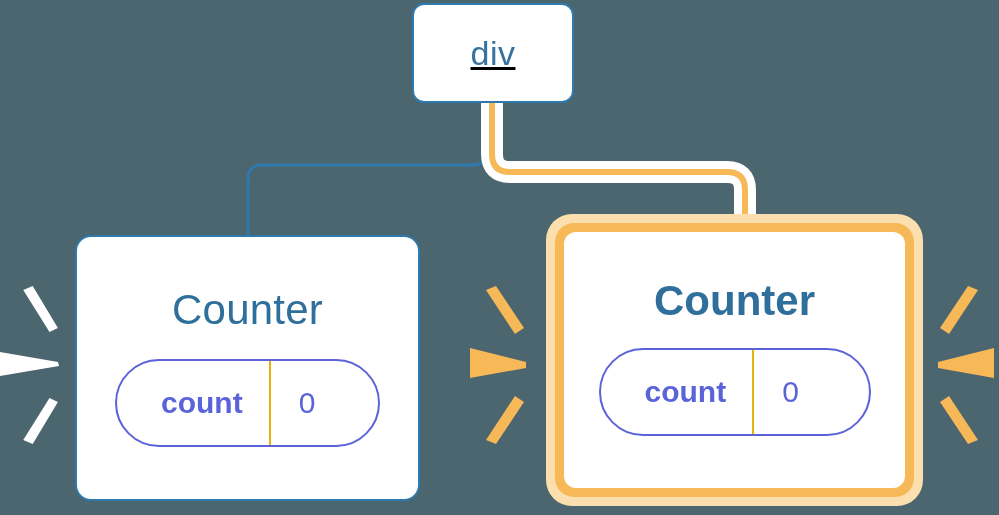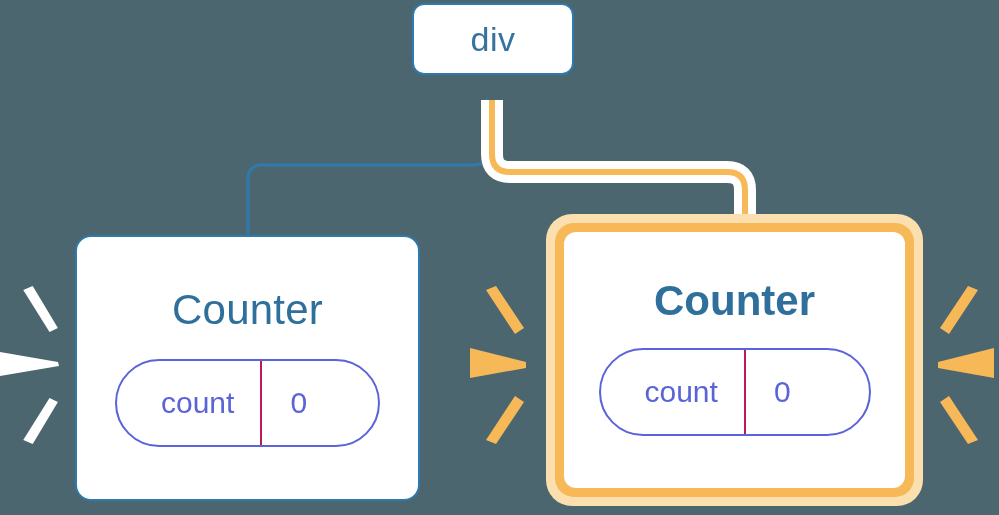--- a/index.html
+++ b/index.html
@@ -52,24 +52,25 @@
     background: #ffffff;
     display: flex;
     flex-direction: column;
     align-items: center;
   }
 
   .node-div {
     left: 412px;
     top: 3px;
     width: 162px;
-    height: 72px;
+    height: 100px;
     border: 2px solid #2e7aae;
     border-radius: 12px;
     justify-content: center;
+    text-decoration: underline;
   }
 
   .node-title-div {
     font-size: 34px;
     color: #35739e;
     letter-spacing: 0.5px;
     line-height: 1;
   }
 
   .node-counter-plain {
@@ -134,21 +135,22 @@
     display: flex;
     align-items: stretch;
     box-sizing: border-box;
     background: #ffffff;
   }
   .pill-left {
     display: flex;
     align-items: center;
     justify-content: flex-end;
     padding: 0 26px 0 44px;
-    border-right: 2px solid #be185d;
+    border-right: 2px solid #eab308;
+    font-weight: bold;
   }
   .pill-right {
     display: flex;
     align-items: center;
     justify-content: center;
     padding: 0 44px 0 28px;
   }
   .pill-key, .pill-val {
     font-size: 30px;
     color: #5b63d8;

